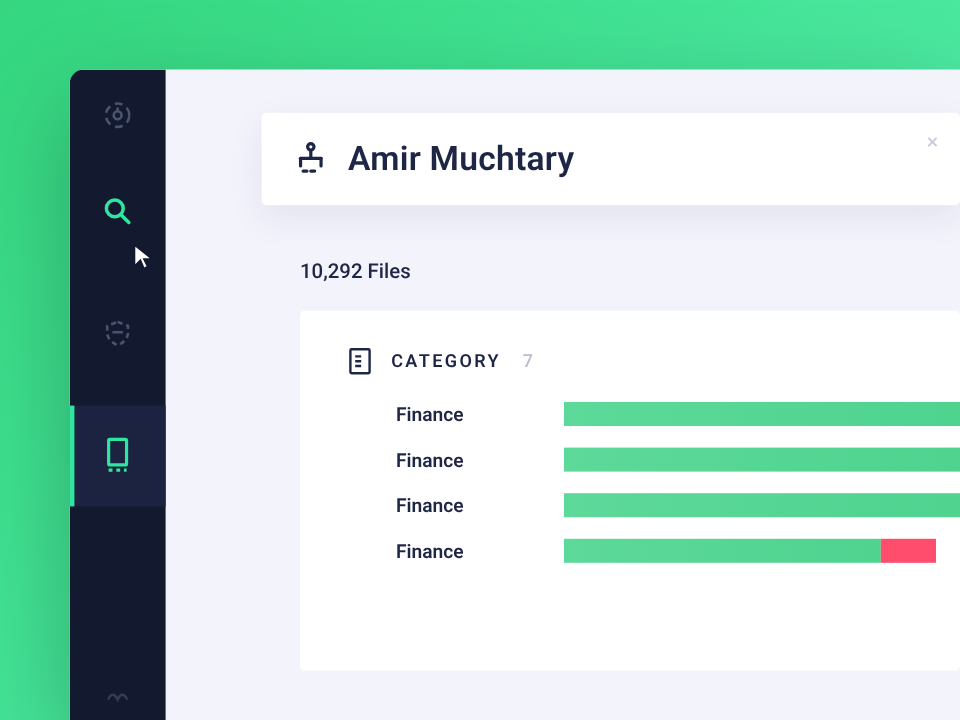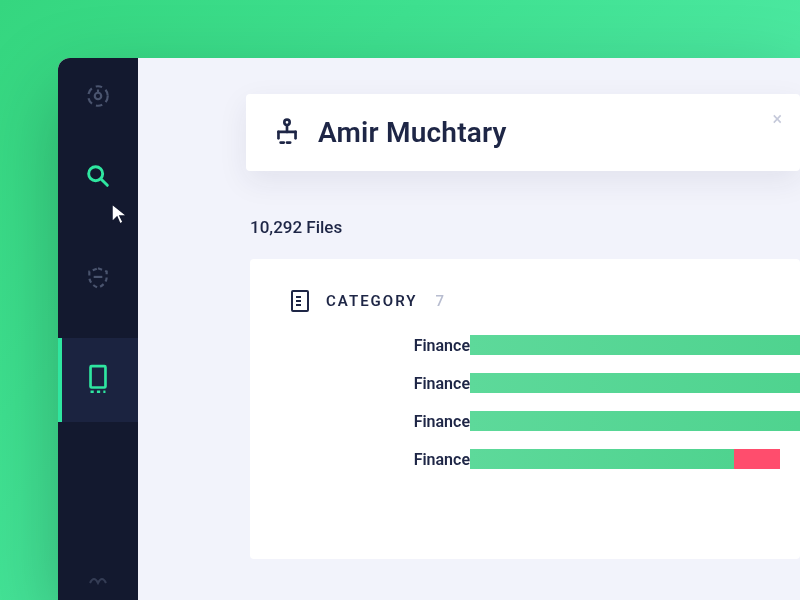--- a/index.html
+++ b/index.html
@@ -58,21 +58,21 @@
     left: 52px;
     top: 144px;
     pointer-events: none;
   }
   .main {
     flex: 1;
     position: relative;
     padding: 36px 0 0 0;
   }
   .search-card {
-    margin-left: 108px;
+    margin-left: 80px;
     margin-right: 0;
     background: #ffffff;
     border-radius: 4px;
     box-shadow: 0 10px 30px rgba(32,40,80,0.08);
     padding: 22px 28px;
     display: flex;
     align-items: center;
     gap: 18px;
     position: relative;
   }
@@ -119,21 +119,21 @@
     letter-spacing: 2px;
     color: #1e2646;
     text-align: right;
   }
   .category-head .count {
     font-size: 15px;
     font-weight: 500;
     color: #b8bdd0;
     margin-left: 2px;
   }
-  .rows { display: flex; flex-direction: column; gap: 18px; text-align: right; }
+  .rows { display: flex; flex-direction: column; gap: 18px; }
   .row {
     display: flex;
     align-items: center;
   }
   .row .rlabel {
     width: 140px;
     margin-left: 40px;
     font-size: 16px;
     font-weight: 600;
     color: #1e2646;

